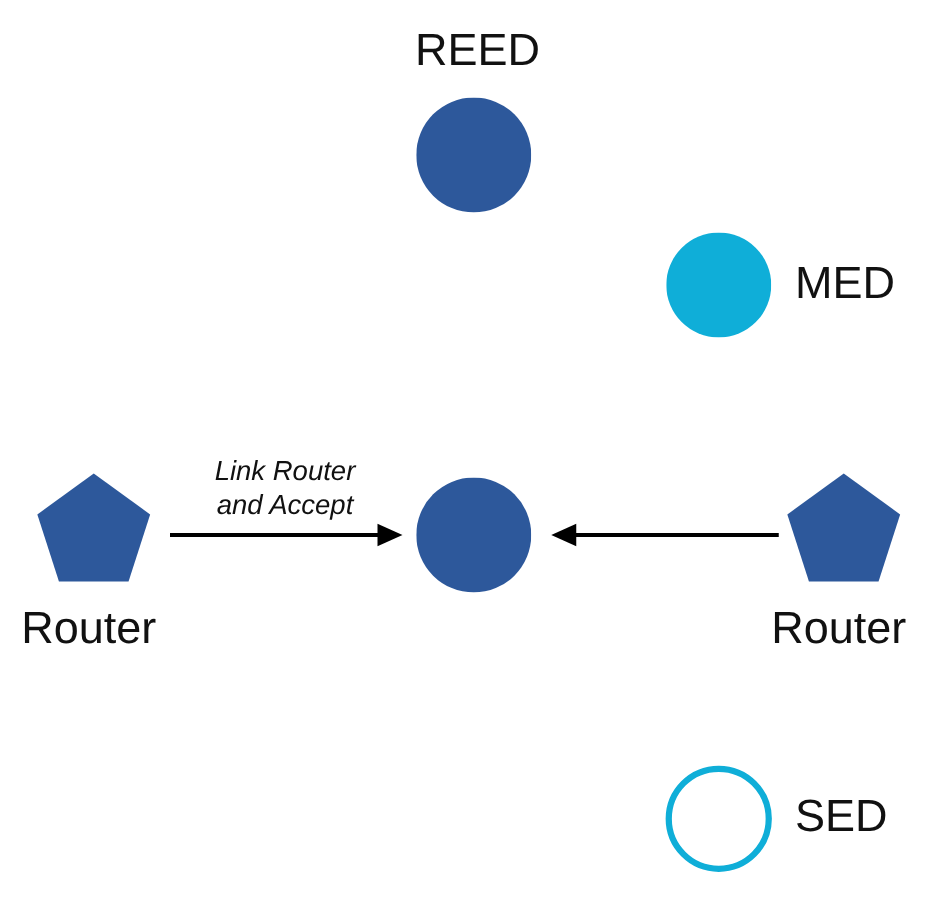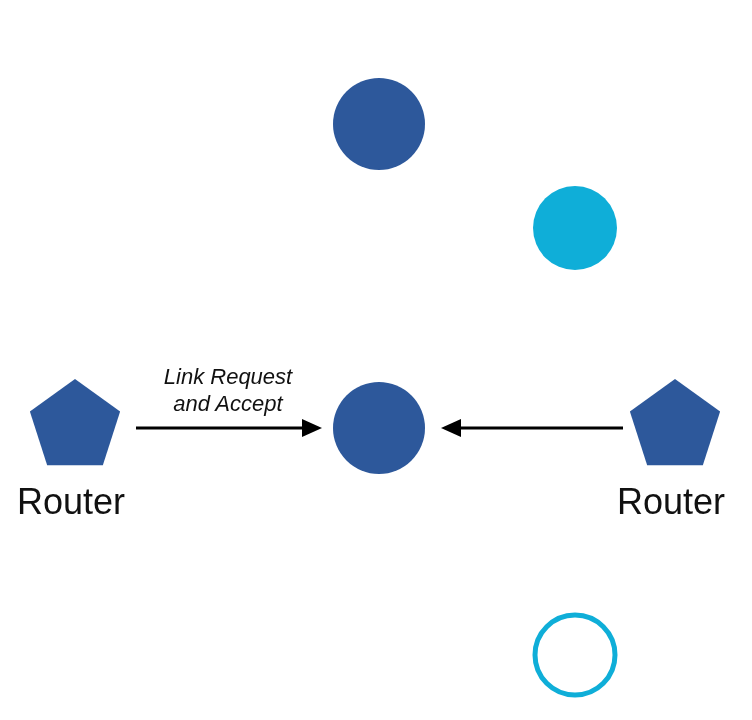--- a/index.html
+++ b/index.html
@@ -47,51 +47,54 @@
   }
 </style>
 </head>
 <body>
 
 <div id="canvas">
 
   <svg class="node-svg" style="left:333px; top:78px; width:92px; height:92px;" viewBox="0 0 92 92">
     <circle cx="46" cy="46" r="46" fill="#2d589b"></circle>
   </svg>
+  <div class="label" style="left:332px; top:22px;">REED</div>
 
   <svg class="node-svg" style="left:533px; top:186px; width:84px; height:84px;" viewBox="0 0 84 84">
     <circle cx="42" cy="42" r="42" fill="#0faed8"></circle>
   </svg>
+  <div class="label" style="left:636px; top:208px;">MED</div>
 
   <svg class="node-svg" style="left:27px; top:376px; width:96px; height:96px;" viewBox="0 0 100 100">
     <polygon points="50,3 97,37 79,93 21,93 3,37" fill="#2d589b"></polygon>
   </svg>
   <div class="label" style="left:17px; top:484px;">Router</div>
 
   <svg class="node-svg" style="left:333px; top:382px; width:92px; height:92px;" viewBox="0 0 92 92">
     <circle cx="46" cy="46" r="46" fill="#2d589b"></circle>
   </svg>
 
   <svg class="node-svg" style="left:627px; top:376px; width:96px; height:96px;" viewBox="0 0 100 100">
     <polygon points="50,3 97,37 79,93 21,93 3,37" fill="#2d589b"></polygon>
   </svg>
   <div class="label" style="left:617px; top:484px;">Router</div>
 
   <svg class="node-svg" style="left:531px; top:611px; width:88px; height:88px;" viewBox="0 0 88 88">
     <circle cx="44" cy="44" r="40" fill="#ffffff" stroke="#0faed8" stroke-width="5"></circle>
   </svg>
+  <div class="label" style="left:636px; top:635px;">SED</div>
 
   <svg class="arrow-svg" style="left:130px; top:412px; width:200px; height:32px;" viewBox="0 0 200 32">
     <line x1="6" y1="16" x2="178" y2="16" stroke="#000000" stroke-width="3.2"></line>
     <polygon points="192,16 172,7 172,25" fill="#000000"></polygon>
   </svg>
 
   <svg class="arrow-svg" style="left:435px; top:412px; width:195px; height:32px;" viewBox="0 0 195 32">
     <line x1="17" y1="16" x2="188" y2="16" stroke="#000000" stroke-width="3.2"></line>
     <polygon points="6,16 26,7 26,25" fill="#000000"></polygon>
   </svg>
 
   <div class="edge-label" style="left:158px; top:363px; width:140px;">
-    <div>Link Request</div>
+    <div>Link Router</div>
     <div>and Accept</div>
   </div>
 
 </div>
 
 </body></html>

